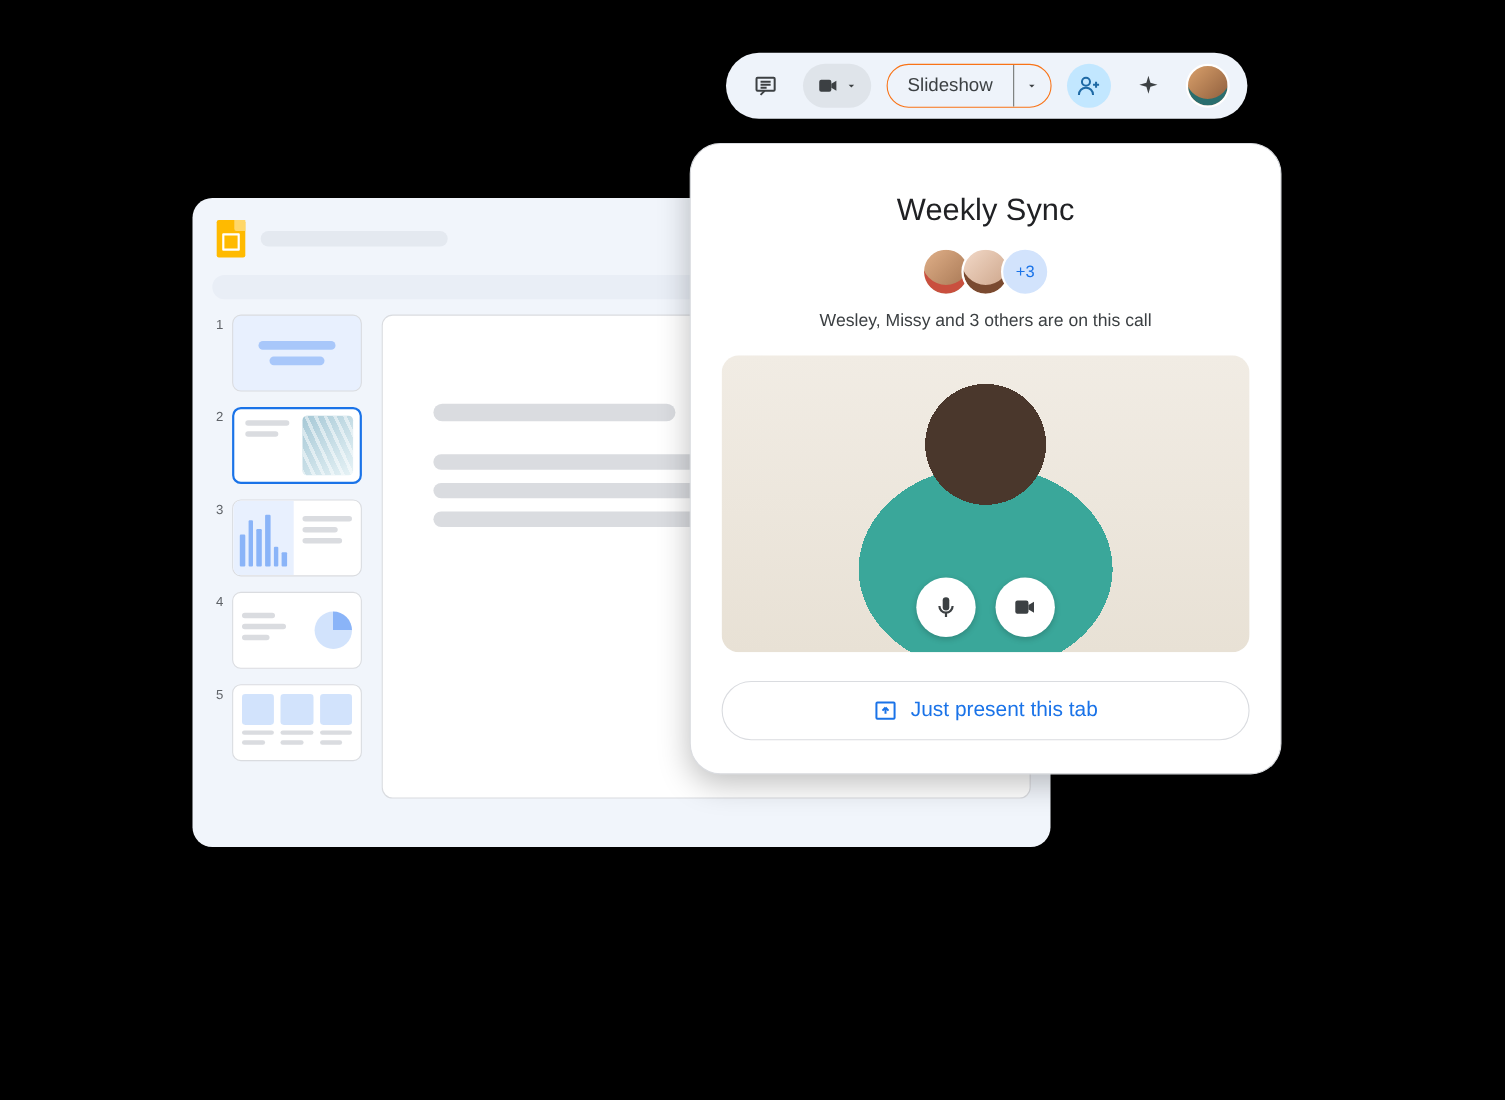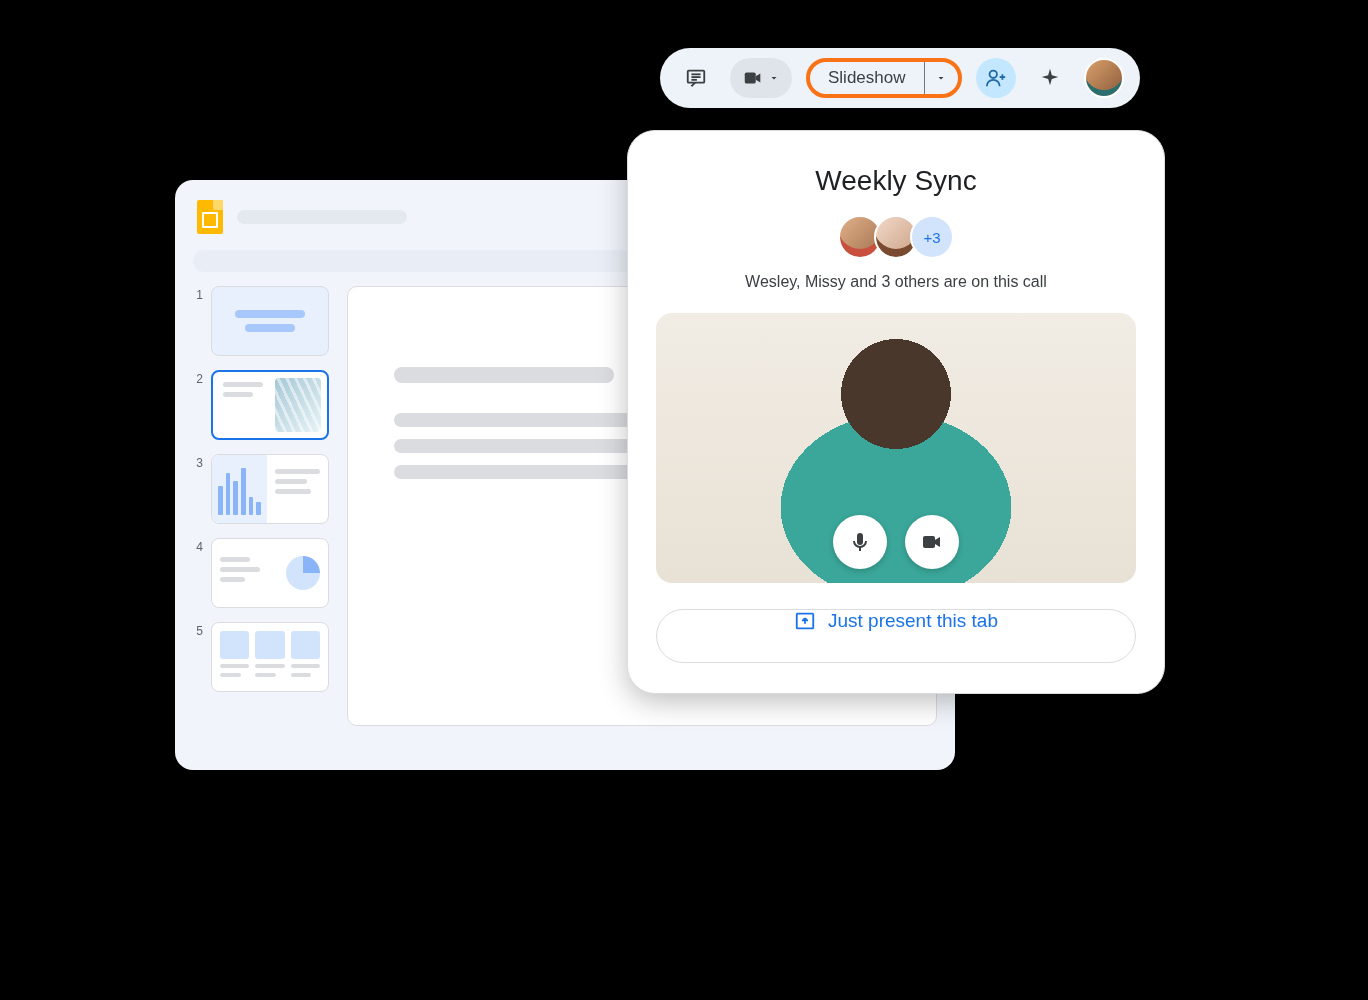--- a/index.html
+++ b/index.html
@@ -142,21 +142,21 @@
     width:40px;height:40px;border-radius:50%;
     display:flex;align-items:center;justify-content:center;
     color:#3c4043;
   }
   .tb-cam{
     background:#dfe4ea;border-radius:20px;padding:0 12px;height:40px;
     display:flex;align-items:center;gap:4px;color:#3c4043;
   }
   .tb-slideshow{
     display:flex;align-items:stretch;height:40px;
-    border:4px solid #f97316;border-radius:20px;overflow:hidden;
+    border:1px solid #f97316;border-radius:20px;overflow:hidden;
     background:#eef3fa;
   }
   .tb-slideshow .lbl{padding:0 18px;display:flex;align-items:center;font-size:17px;color:#3c4043;}
   .tb-slideshow .dd{width:34px;border-left:1px solid #747775;display:flex;align-items:center;justify-content:center;}
   .tb-share{background:#c2e7ff;}
   .avatar-sm{
     width:40px;height:40px;border-radius:50%;
     background:linear-gradient(135deg,#d9a06b,#8a5a3a);
     box-shadow:inset 0 -8px 0 -2px #2a6e6e;
     border:2px solid #fff;
@@ -164,21 +164,21 @@
 
   
   .meet-panel{
     position:absolute;
     left:627px; top:130px;
     width:538px;
     background:#fff;
     border-radius:28px;
     border:1px solid #dadce0;
     box-shadow:0 8px 28px rgba(0,0,0,.25);
-    padding:34px 28px 30px;
+    padding:44px 28px 30px;
     display:flex;flex-direction:column;align-items:center;
   }
   .mp-title{font-size:28px;color:#202124;margin-bottom:18px;}
   .mp-avs{display:flex;align-items:center;margin-bottom:14px;}
   .mp-av{
     width:44px;height:44px;border-radius:50%;
     border:2px solid #fff;margin-left:-8px;
     background:#c9a77e;
   }
   .mp-av:first-child{margin-left:0;background:linear-gradient(135deg,#e0b089,#a37350);box-shadow:inset 0 -10px 0 -2px #c94f3e;}
@@ -213,21 +213,21 @@
 
   .btn-primary{
     width:100%;height:58px;border-radius:30px;
     background:#1a73e8;color:#fff;border:none;
     font-size:20px;cursor:pointer;margin-bottom:16px;
   }
   .btn-secondary{
     width:100%;height:54px;border-radius:28px;
     background:#fff;border:1px solid #dadce0;color:#1a73e8;
     font-size:19px;cursor:pointer;
-    display:flex;justify-content:center;gap:12px;
+    display:flex;align-items:center;justify-content:center;gap:12px;
   }
 
   svg{display:block;}
 </style>
 </head>
 <body>
 
 <div class="slides-window">
   <div class="sw-header">
     <div class="slides-logo"></div>

